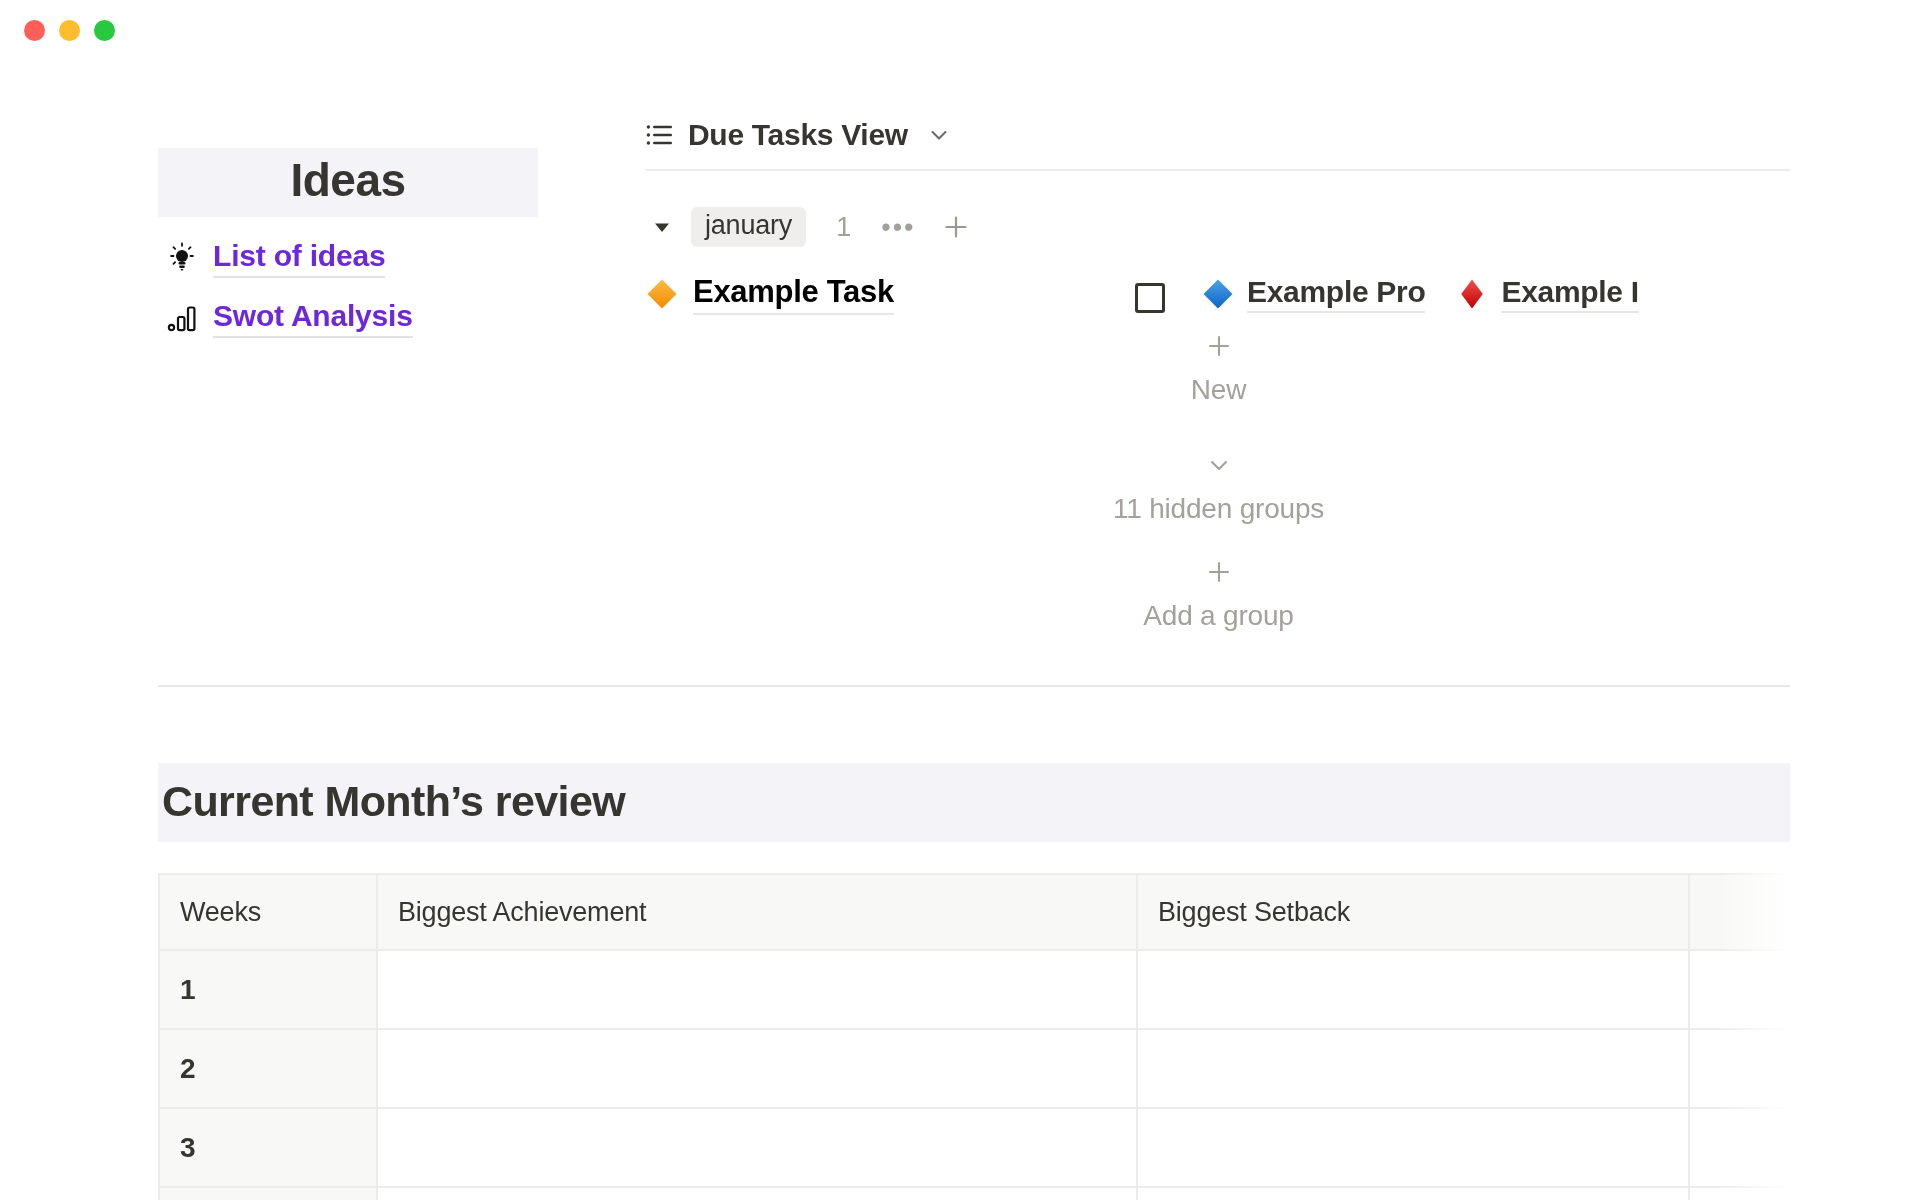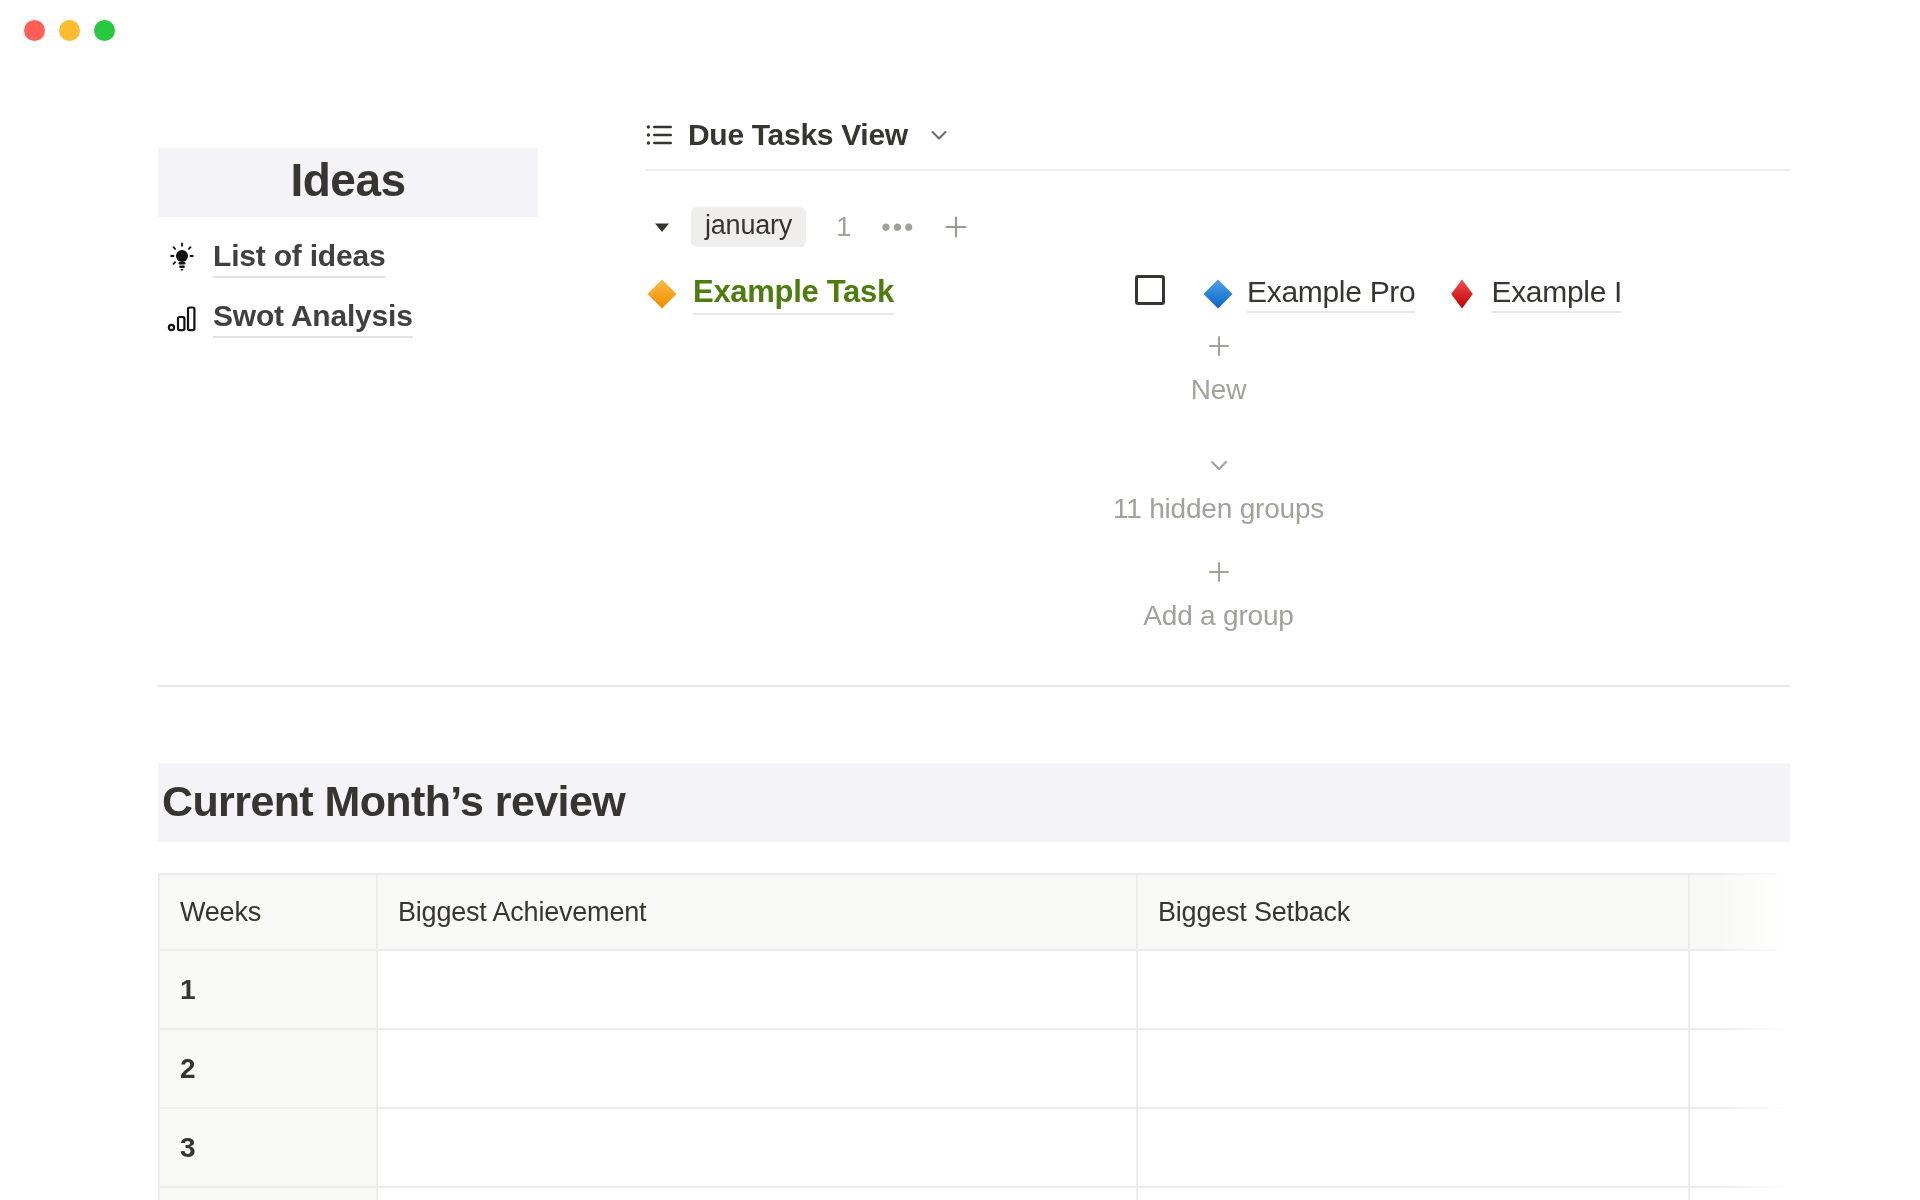--- a/index.html
+++ b/index.html
@@ -79,21 +79,21 @@
     width: 34px;
     height: 34px;
     display: flex;
     align-items: center;
     justify-content: center;
     flex: 0 0 34px;
   }
   .idea-label {
     font-size: 30px;
     font-weight: 600;
-    color: #404040;
+    color: #6d28d9;
     border-bottom: 2px solid #e3e2e0;
     padding-bottom: 3px;
     white-space: nowrap;
     letter-spacing: -0.2px;
   }
 
   
   .db-col {
     position: absolute;
     left: 645px;
@@ -189,34 +189,35 @@
     width: 34px;
     height: 34px;
     flex: 0 0 34px;
     display: flex;
     align-items: center;
     justify-content: center;
   }
   .task-name {
     font-size: 31px;
     font-weight: 600;
-    color: #4d7c0f;
+    color: #000000;
     border-bottom: 2px solid #e8e7e5;
     padding-bottom: 3px;
     white-space: nowrap;
     letter-spacing: -0.3px;
   }
   .task-props {
     position: absolute;
     left: 490px;
     display: flex;
-    align-items: flex-start;
+    align-items: flex-end;
     gap: 0;
     overflow: hidden;
     width: 660px;
+    font-weight: bold;
   }
   .prop-checkbox {
     width: 30px;
     height: 30px;
     border: 3px solid #37352f;
     border-radius: 3px;
     flex: 0 0 30px;
     background: #ffffff;
   }
   .prop-relation {

